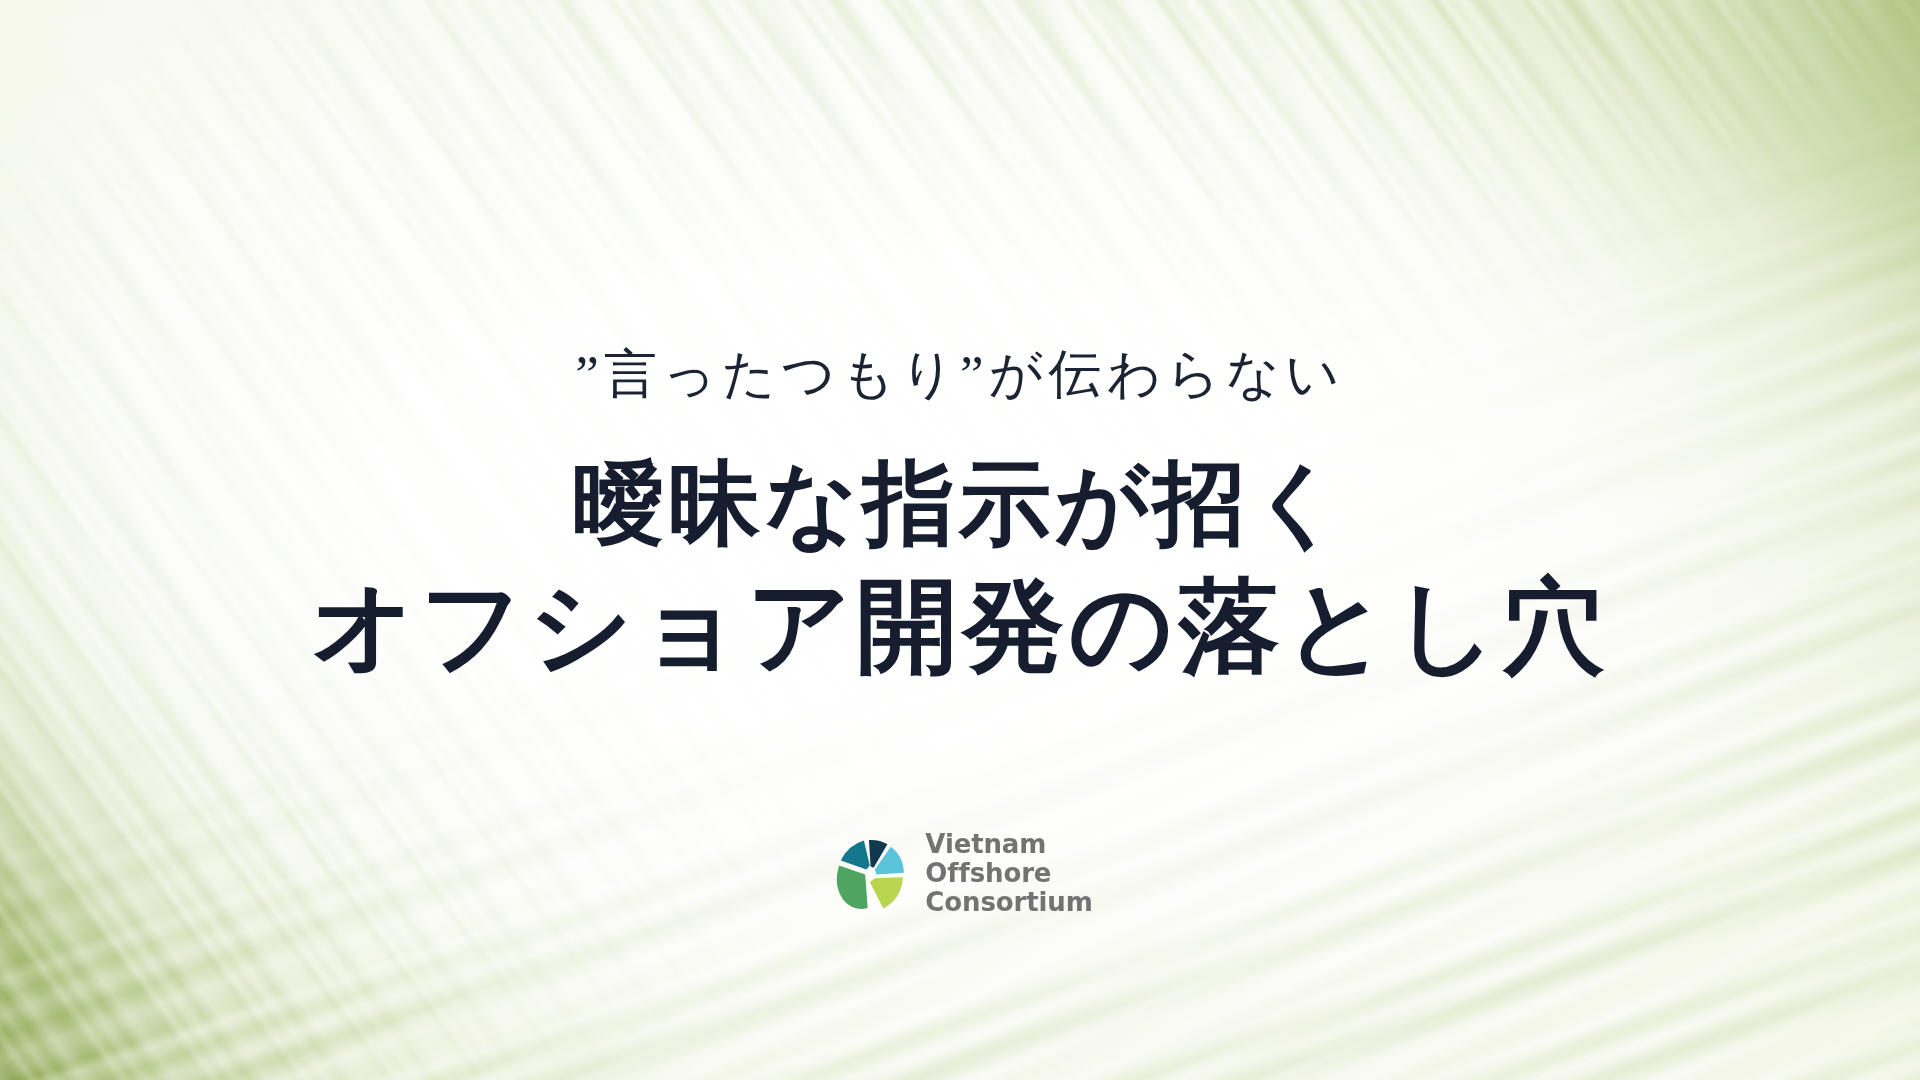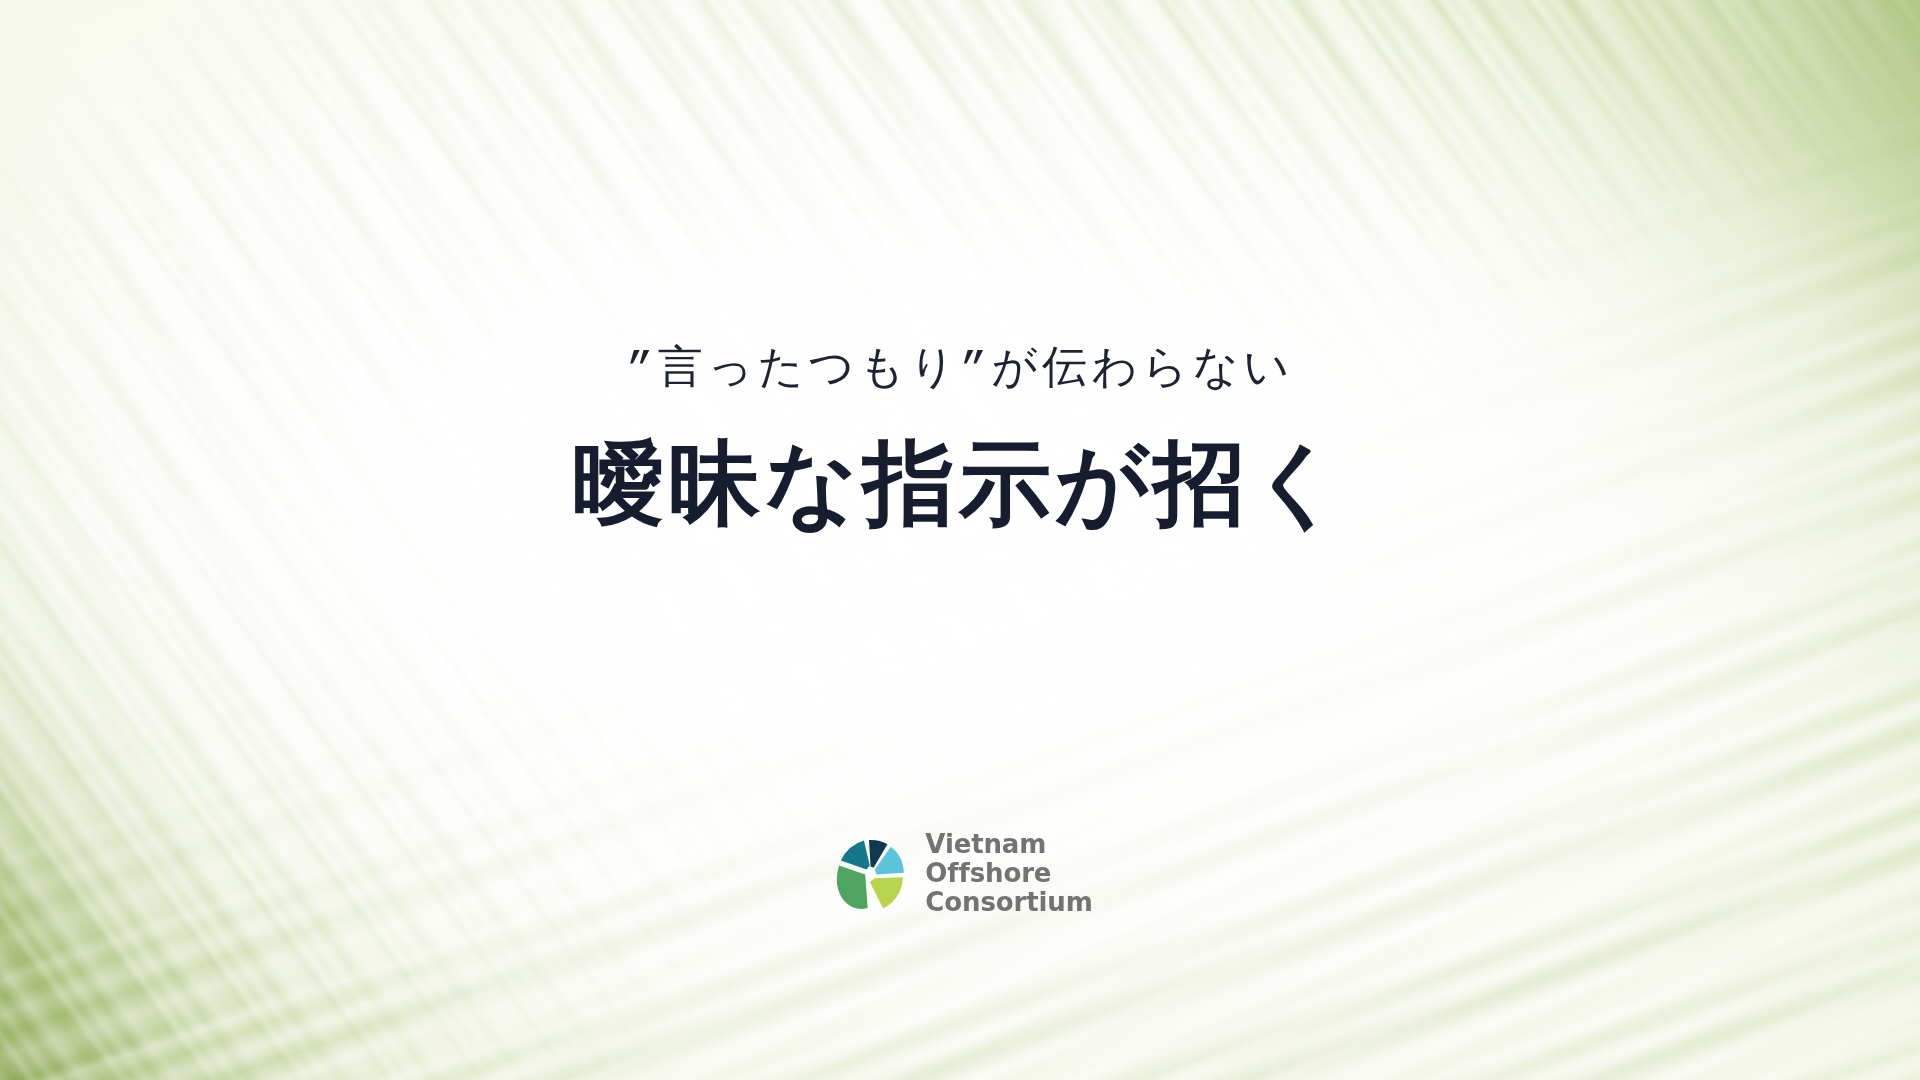--- a/index.html
+++ b/index.html
@@ -156,31 +156,31 @@
     position: absolute;
     inset: 0;
     display: flex;
     flex-direction: column;
     align-items: center;
     justify-content: flex-start;
   }
 
   #subtitle {
     margin-top: 348px;
-    font-family: Liberation Mono, monospace;
-    font-size: 45px;
+    font-family: Liberation Serif, serif;
+    font-size: 53px;
     letter-spacing: 0.10em;
     color: #1c2434;
     font-weight: 400;
     line-height: 1;
     white-space: nowrap;
   }
 
   #title-block {
-    margin-top: 34px;
+    margin-top: 46px;
     text-align: center;
   }
 
   .title-line {
     font-family: "Liberation Serif", "DejaVu Serif", serif;
     font-weight: 700;
     color: #161d2e;
     letter-spacing: 0.045em;
     white-space: nowrap;
     line-height: 1.26;
@@ -229,20 +229,21 @@
   <div class="streaks" id="streaks-bl2"></div>
   <div class="bg-layer" id="bg-veil"></div>
   <div class="bg-layer" id="bg-grain"></div>
 
   <div id="content">
 
     <div id="subtitle">”言ったつもり”が伝わらない</div>
 
     <div id="title-block">
       <div class="title-line" id="title-line-1">曖昧な指示が招く</div>
+      <div class="title-line" id="title-line-2">オフショア開発の落とし穴</div>
     </div>
   </div>
 
   <div id="logo">
 
     <svg id="logo-mark" viewBox="0 0 100 100">
 
       <path d="M46.5 44.5 L16.0 34.0 Q24.5 15.5 43.5 10.0 L50.5 40.0 Z" fill="#13788c"></path>
 
       <path d="M51.5 41.0 L49.5 9.5 Q62.0 8.8 71.5 14.5 L55.0 42.5 Z" fill="#11384f"></path>

